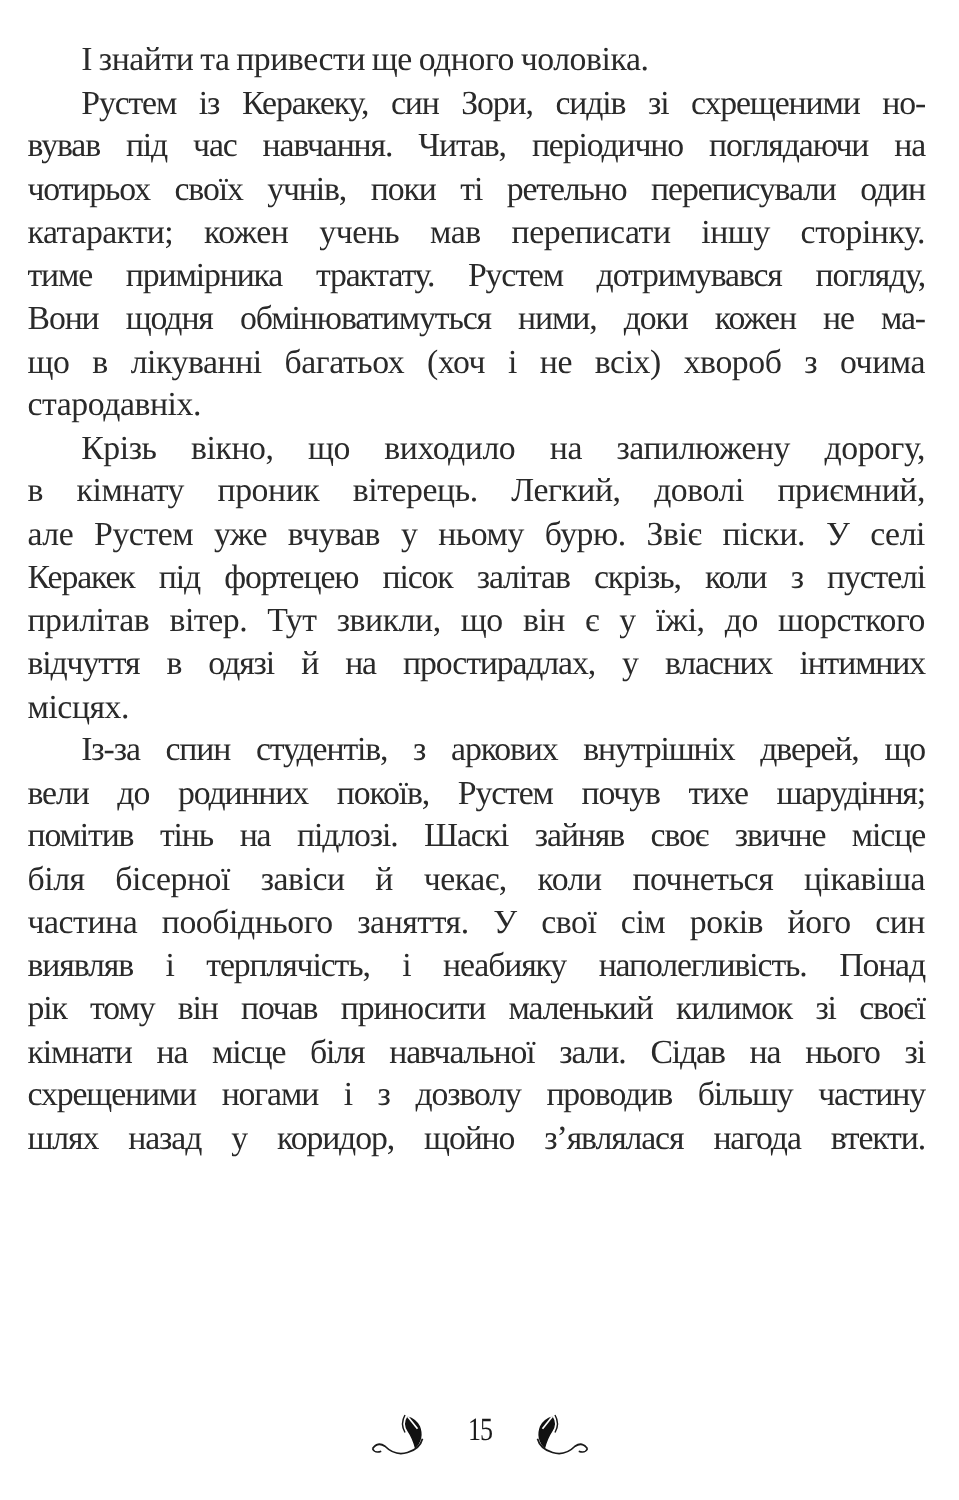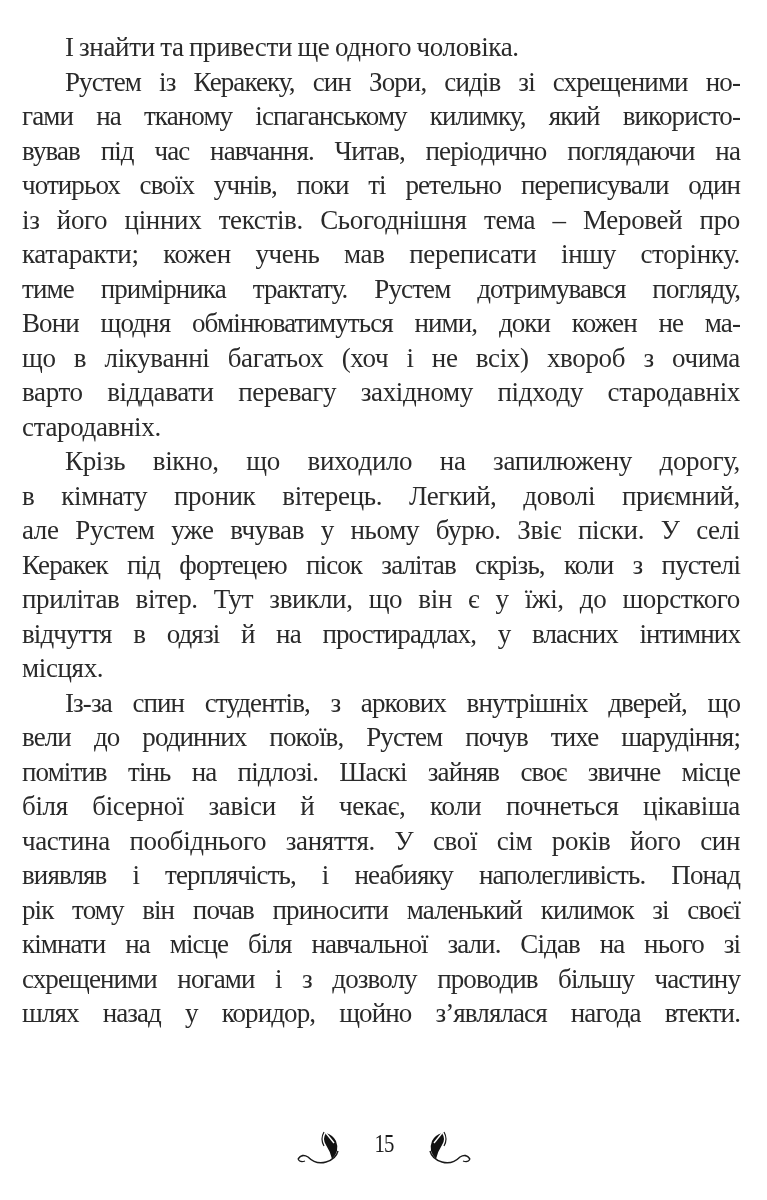--- a/index.html
+++ b/index.html
@@ -72,29 +72,26 @@
 </style>
 </head>
 <body>
 
 <div class="page">
   <div class="text-block">
 
     <div class="line indent last">І знайти та привести ще одного чоловіка.</div>
 
     <div class="line indent condensed">Рустем із Керакеку, син Зори, сидів зі схрещеними но-</div>
-    <div class="line condensed">гами на тканому іспаганському килимку, який використо-</div>
     <div class="line condensed">вував під час навчання. Читав, періодично поглядаючи на</div>
     <div class="line condensed">чотирьох своїх учнів, поки ті ретельно переписували один</div>
-    <div class="line">із його цінних текстів. Сьогоднішня тема – Меровей про</div>
     <div class="line">катаракти; кожен учень мав переписати іншу сторінку.</div>
     <div class="line condensed">тиме примірника трактату. Рустем дотримувався погляду,</div>
     <div class="line condensed">Вони щодня обмінюватимуться ними, доки кожен не ма-</div>
     <div class="line">що в лікуванні багатьох (хоч і не всіх) хвороб з очима</div>
-    <div class="line">варто віддавати перевагу західному підходу стародавніх</div>
     <div class="line last">стародавніх.</div>
 
     <div class="line indent">Крізь вікно, що виходило на запилюжену дорогу,</div>
     <div class="line">в кімнату проник вітерець. Легкий, доволі приємний,</div>
     <div class="line">але Рустем уже вчував у ньому бурю. Звіє піски. У селі</div>
     <div class="line condensed">Керакек під фортецею пісок залітав скрізь, коли з пустелі</div>
     <div class="line">прилітав вітер. Тут звикли, що він є у їжі, до шорсткого</div>
     <div class="line condensed">відчуття в одязі й на простирадлах, у власних інтимних</div>
     <div class="line last">місцях.</div>
 

